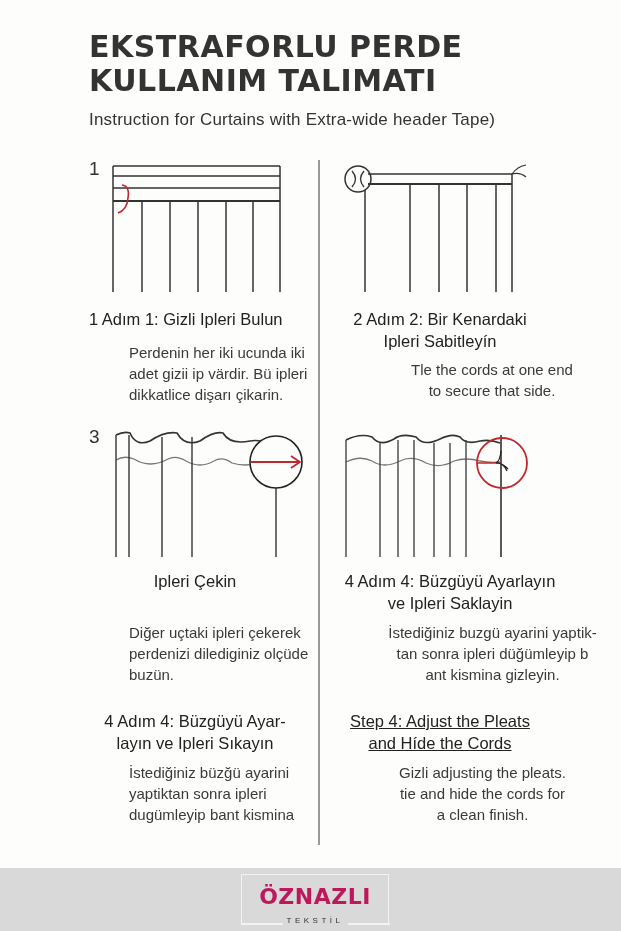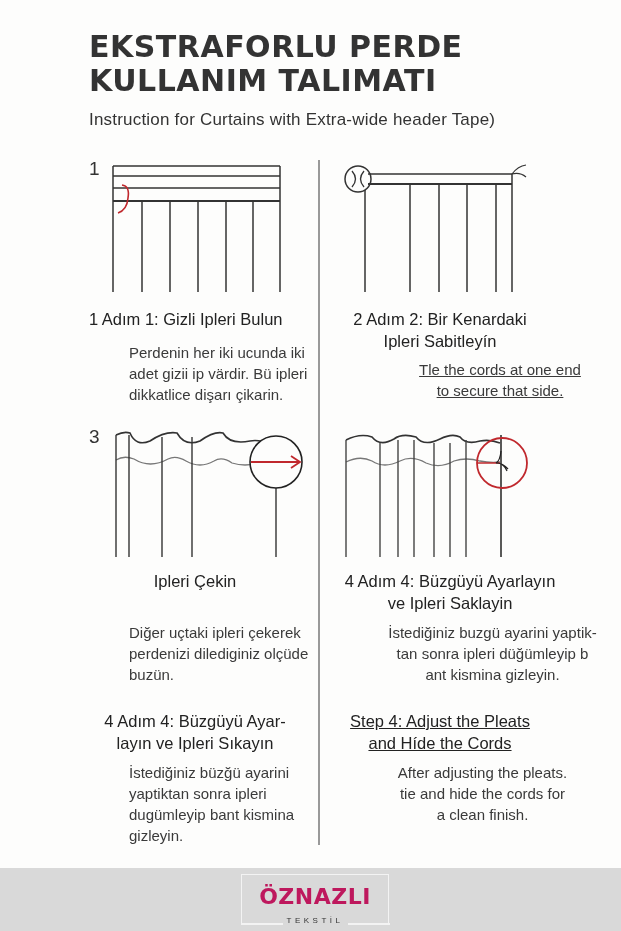--- a/index.html
+++ b/index.html
@@ -76,21 +76,21 @@
 <div class="body" style="left:89px; top:342px;">
   <div>Perdenin her iki ucunda iki</div>
   <div>adet gizii ip värdir. Bü ipleri</div>
   <div>dikkatlice dişarı çikarin.</div>
 </div>
 
 <div class="heading center" style="left:330px; top:308px; width:220px;">
   <div>2 Adım 2: Bir Kenardaki</div>
   <div>Ipleri Sabitleyín</div>
 </div>
-<div class="body center" style="left:350px; top:359px; width:220px;text-decoration:underline;">
+<div class="body center" style="left:342px; top:359px; width:220px;">
   <div>Tle the cords at one end</div>
   <div>to secure that side.</div>
 </div>
 
 <div class="stepnum" style="left:89px; top:426px;">3</div>
 <svg class="fig" style="left:110px; top:425px;" width="200" height="135" viewBox="0 0 200 135">
   <g fill="none">
     <path d="M6,10 Q14,6 20,8 Q26,22 40,16 Q55,6 67,8 Q75,22 90,16 Q104,6 113,8 Q120,20 140,16 Q150,14 160,20" stroke="#333" stroke-width="1.6"></path>
     <path d="M6,35 Q14,30 24,34 Q40,44 58,34 Q66,30 76,36 Q90,44 104,36 Q112,31 122,38 Q135,42 148,38" stroke="#777" stroke-width="1.3"></path>
     <line x1="6" y1="10" x2="6" y2="132" stroke="#333" stroke-width="1.4"></line>
@@ -142,29 +142,28 @@
 </div>
 
 <div class="heading center" style="left:85px; top:710px; width:220px;">
   <div>4 Adım 4: Büzgüyü Ayar-</div>
   <div>layın ve Ipleri Sıkayın</div>
 </div>
 <div class="body" style="left:89px; top:762px;">
   <div>İstediğiniz büzğü ayarini</div>
   <div>yaptiktan sonra ipleri</div>
   <div>dugümleyip bant kismina</div>
-  <div>gizleyin.</div>
 </div>
 
 <div class="heading center" style="left:330px; top:710px; width:220px;text-decoration:underline;">
   <div>Step 4: Adjust the Pleats</div>
   <div>and Híde the Cords</div>
 </div>
 <div class="body center" style="left:330px; top:762px; width:225px;">
-  <div>After adjusting the pleats.</div>
+  <div>Gizli adjusting the pleats.</div>
   <div>tie and hide the cords for</div>
   <div>a clean finish.</div>
 </div>
 
 <div class="footer"></div>
 <div class="logo-box"></div>
 <div class="logo-bottom-l"></div>
 <div class="logo-bottom-r"></div>
 <div class="logo-text">ÖZNAZLI</div>
 <div class="logo-sub">TEKSTİL</div>

